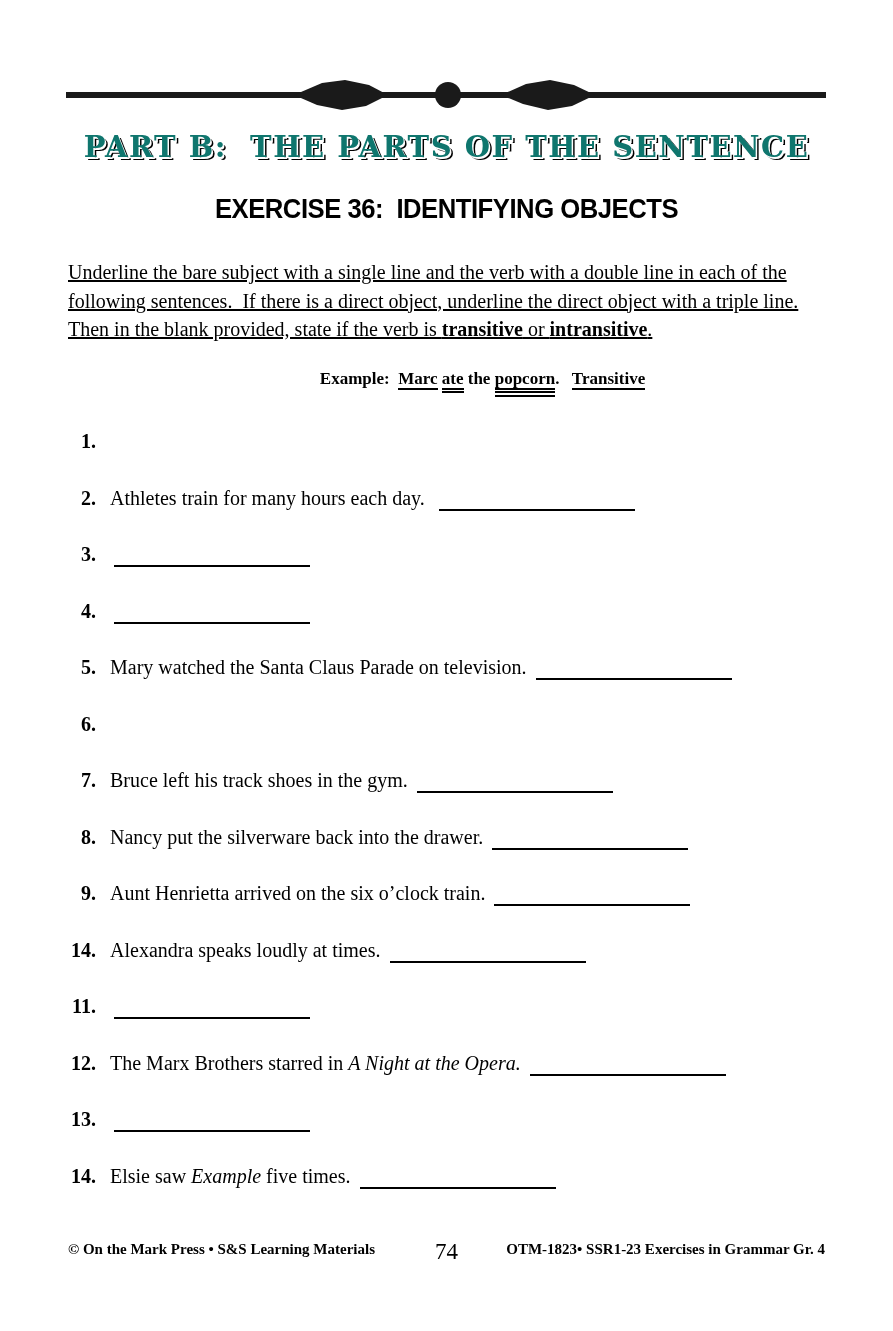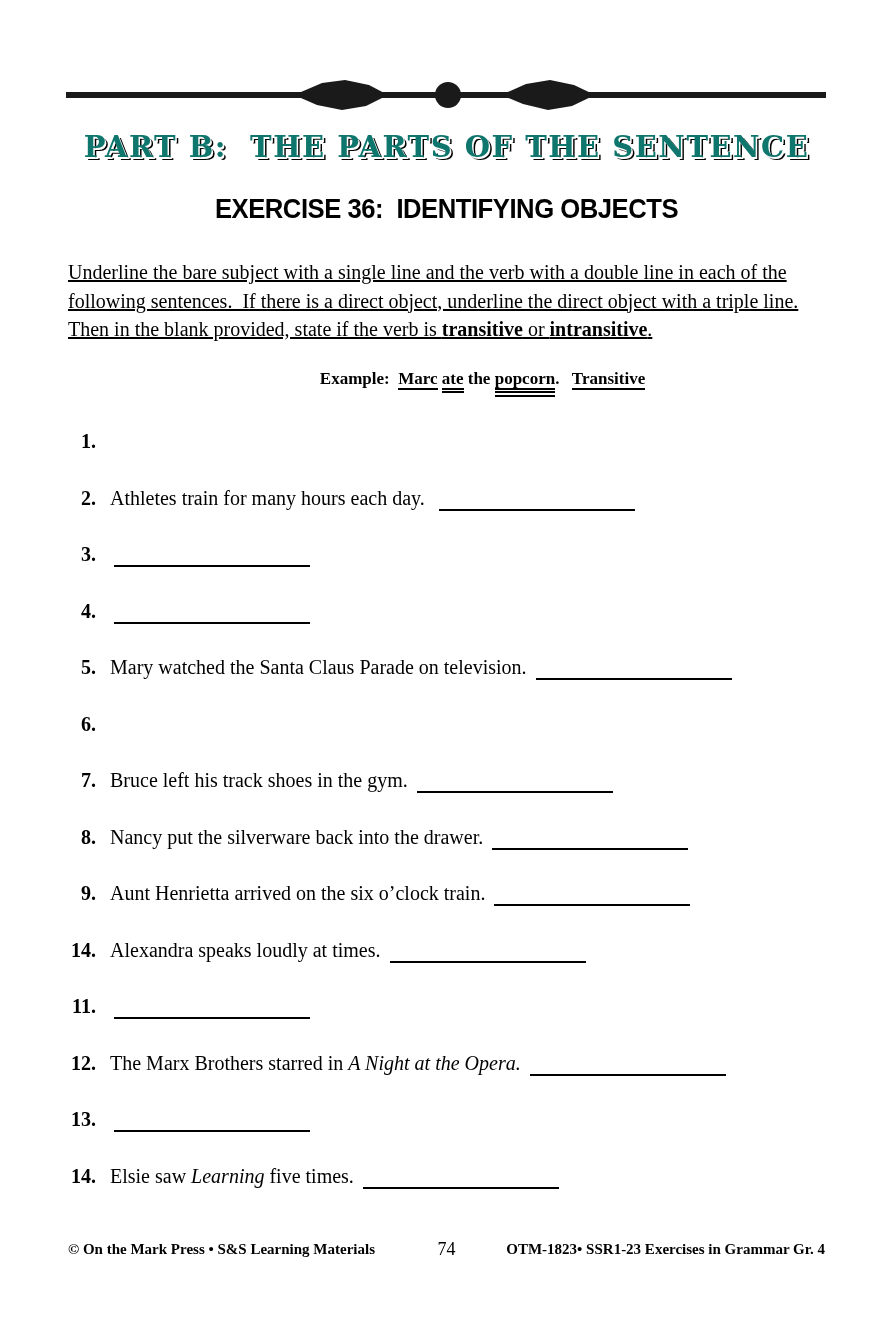--- a/index.html
+++ b/index.html
@@ -65,21 +65,21 @@
 
   
   .footer{
     position:absolute;top:1239px;left:68px;right:68px;height:22px;
     font-size:15px;font-weight:bold;
   }
   .footer-left{position:absolute;left:0;top:2px;}
   .footer-right{position:absolute;right:0;top:2px;}
   .footer-page{
     position:absolute;left:0;right:0;top:0;text-align:center;
-    font-weight:normal;font-size:18px;
+    font-weight:normal;font-size:23px;
   }
 </style>
 </head>
 <body>
 
 <div class="page">
 
   <svg class="ornament" viewBox="0 0 760 36" xmlns="http://www.w3.org/2000/svg">
     <rect x="0" y="14" width="760" height="6" fill="#1a1a1a"></rect>
     <polygon fill="#1a1a1a" points="228,17 256,5 279,2 303,7 322,17 300,28 276,32 251,27"></polygon>
@@ -145,21 +145,21 @@
       <div class="row">
         <span class="num">12.</span>
         <span class="sentence-text"><span>The Marx Brothers starred in </span><span class="i">A Night at the Opera.</span><span> </span><span class="blank"></span></span>
       </div>
       <div class="row">
         <span class="num">13.</span>
         <span class="sentence-text"><span class="blank"></span></span>
       </div>
       <div class="row">
         <span class="num">14.</span>
-        <span class="sentence-text"><span>Elsie saw </span><span class="i">Learning</span><span> five times. </span><span class="blank"></span></span>
+        <span class="sentence-text"><span>Elsie saw </span><span class="i">Example</span><span> five times. </span><span class="blank"></span></span>
       </div>
     </div>
 
   <div class="footer">
     <span class="footer-left">© On the Mark Press • S&amp;S Learning Materials</span>
     <span class="footer-page">74</span>
     <span class="footer-right">OTM-1823• SSR1-23 Exercises in Grammar Gr. 4</span>
   </div>
 
 </div>

